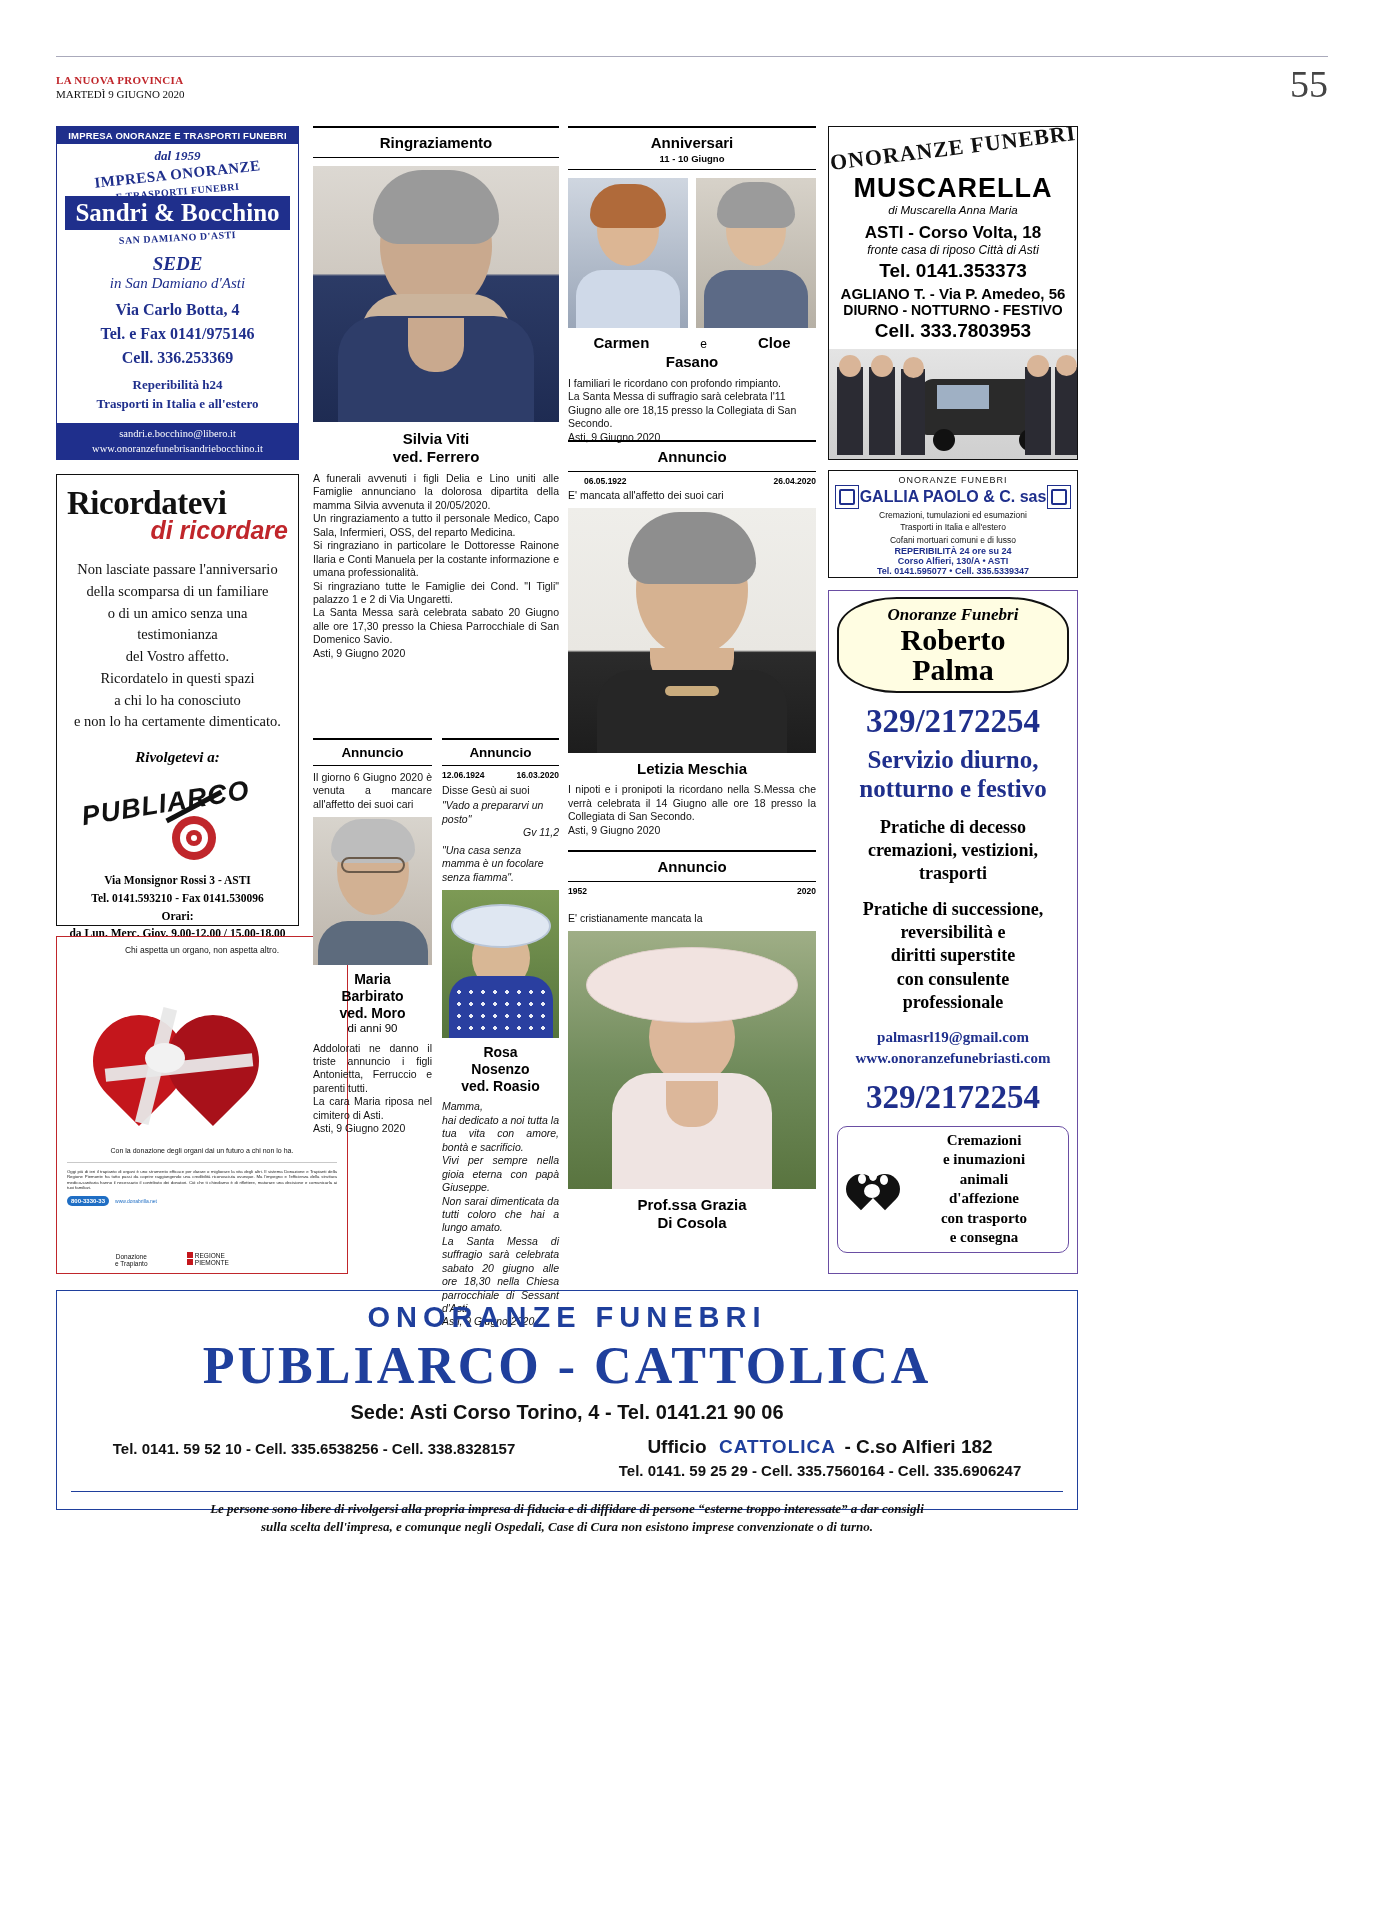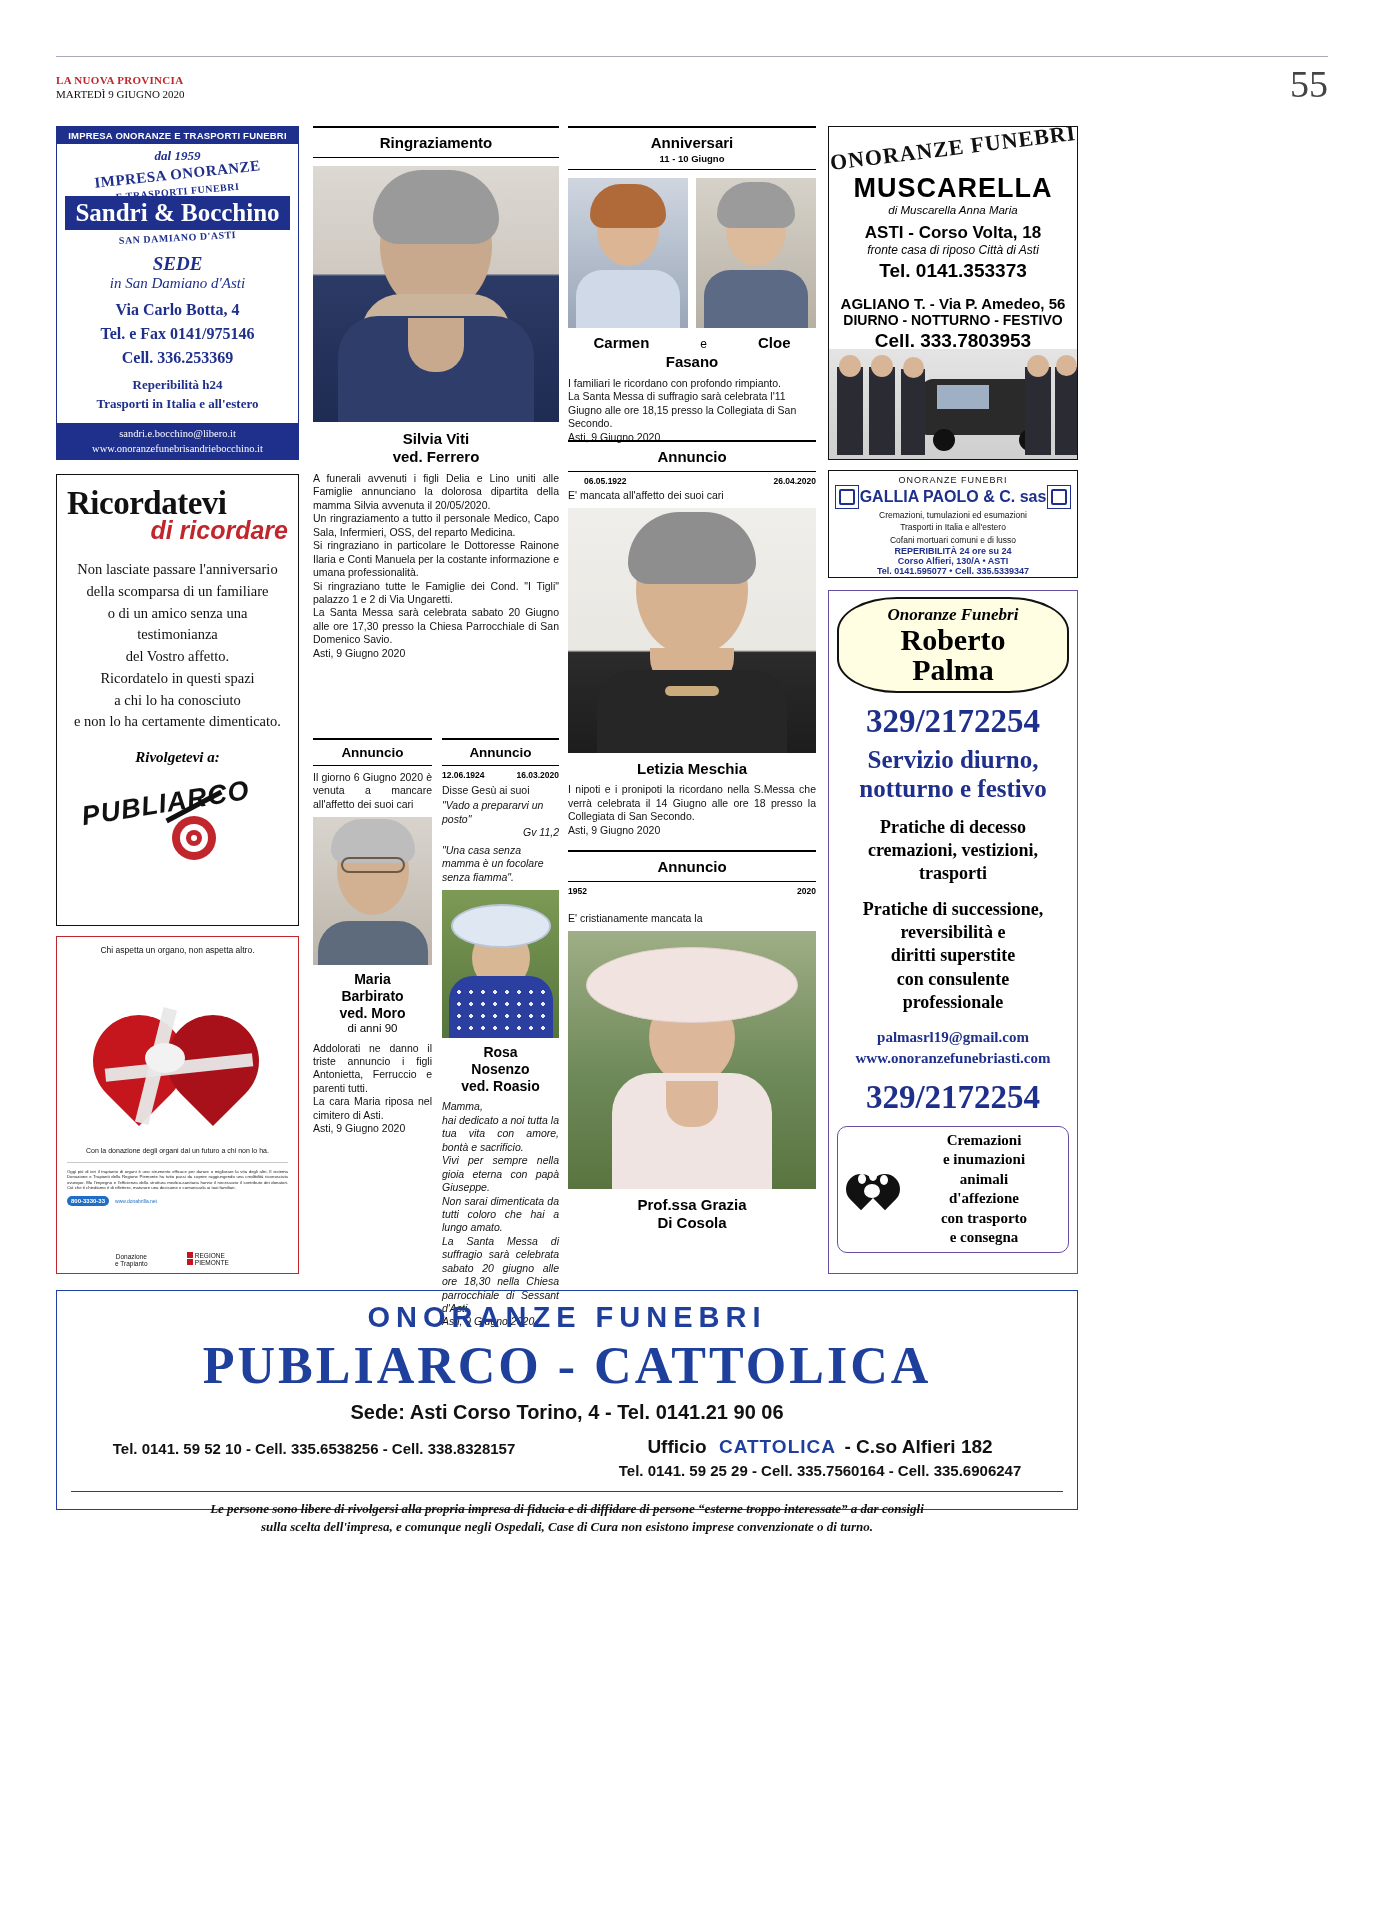--- a/index.html
+++ b/index.html
@@ -144,23 +144,31 @@
     <div style="position:relative;height:98px;margin-top:6px;">
       <div class="pub-word" style="position:absolute;left:14px;top:16px;transform:rotate(-9deg);">PUBLIARCO</div>
       <div style="position:absolute;left:105px;top:44px;width:44px;height:44px;border-radius:50%;background:#c0262b;">
         <div style="position:absolute;left:8px;top:8px;width:28px;height:28px;border-radius:50%;background:#fff;"></div>
         <div style="position:absolute;left:14px;top:14px;width:16px;height:16px;border-radius:50%;background:#c0262b;"></div>
         <div style="position:absolute;left:19px;top:19px;width:6px;height:6px;border-radius:50%;background:#fff;"></div>
       </div>
       <div style="position:absolute;left:96px;top:32px;width:62px;height:5px;background:#111;transform:rotate(-28deg);"></div>
     </div>
 
-  </div>
-
-  <div class="box organ" style="left:56px;top:936px;width:243px;height:338px;">
+    <div class="pub-info" style="margin-top:2px;">
+      <div>Via Monsignor Rossi 3 - ASTI</div>
+      <div>Tel. 0141.593210 - Fax 0141.530096</div>
+      <div>Orari:</div>
+      <div>da Lun. Merc. Giov. 9.00-12.00 / 15.00-18.00</div>
+      <div>Mar. e Ven. 9.00-12.00</div>
+      <div>Sabato CHIUSO</div>
+    </div>
+  </div>
+
+  <div class="box organ" style="left:56px;top:936px;width:292px;height:338px;">
     <div class="organ-t" style="margin-top:8px;">Chi aspetta un organo, non aspetta altro.</div>
     <div style="position:relative;height:186px;margin-top:6px;">
       <div style="position:absolute;left:36px;top:26px;width:170px;height:140px;">
         <div style="position:absolute;left:0;top:28px;width:92px;height:92px;background:#c4161c;border-radius:50% 50% 0 50%;transform:rotate(45deg);"></div>
         <div style="position:absolute;left:74px;top:28px;width:92px;height:92px;background:#a8111a;border-radius:50% 50% 50% 0;transform:rotate(-45deg);"></div>
         <div style="position:absolute;left:56px;top:20px;width:14px;height:118px;background:#e8e8e8;transform:rotate(14deg);opacity:.95;"></div>
         <div style="position:absolute;left:12px;top:74px;width:148px;height:13px;background:#e8e8e8;transform:rotate(-6deg);opacity:.95;"></div>
         <div style="position:absolute;left:52px;top:56px;width:40px;height:30px;background:#f2f2f2;border-radius:50%;"></div>
       </div>
     </div>
@@ -335,21 +343,21 @@
 
   <div class="box bdr" style="left:828px;top:126px;width:250px;height:334px;overflow:hidden;">
     <div style="position:relative;height:46px;">
       <div class="mus-arc" style="position:absolute;left:0;right:0;text-align:center;top:8px;transform:rotate(-7deg);">ONORANZE FUNEBRI</div>
     </div>
     <div class="mus-name">MUSCARELLA</div>
     <div class="mus-di">di Muscarella Anna Maria</div>
     <div class="mus-l" style="margin-top:7px;">ASTI - Corso Volta, 18</div>
     <div class="mus-i">fronte casa di riposo Città di Asti</div>
     <div class="mus-tel" style="margin-top:3px;">Tel. 0141.353373</div>
-    <div class="mus-l" style="margin-top:13px;font-size:15px;">AGLIANO T. - Via P. Amedeo, 56</div>
+    <div class="mus-l" style="margin-top:3px;font-size:15px;">AGLIANO T. - Via P. Amedeo, 56</div>
     <div class="mus-l" style="font-size:14px;">DIURNO - NOTTURNO - FESTIVO</div>
     <div class="mus-tel" style="margin-top:2px;">Cell. 333.7803953</div>
 
     <div style="position:absolute;left:0;right:0;bottom:0;height:110px;background:linear-gradient(180deg,#e4e4e4,#cfcfcf);">
       <div style="position:absolute;left:92px;top:30px;width:130px;height:56px;background:#2a2a2a;border-radius:12px 26px 6px 6px;"></div>
       <div style="position:absolute;left:108px;top:36px;width:52px;height:24px;background:#9fb0c4;"></div>
       <div style="position:absolute;left:104px;top:80px;width:22px;height:22px;border-radius:50%;background:#111;"></div>
       <div style="position:absolute;left:190px;top:80px;width:22px;height:22px;border-radius:50%;background:#111;"></div>
       <div style="position:absolute;left:8px;top:18px;width:26px;height:88px;background:#2b2b33;"></div>
       <div style="position:absolute;left:10px;top:6px;width:22px;height:22px;border-radius:50%;background:#d9b598;"></div>

